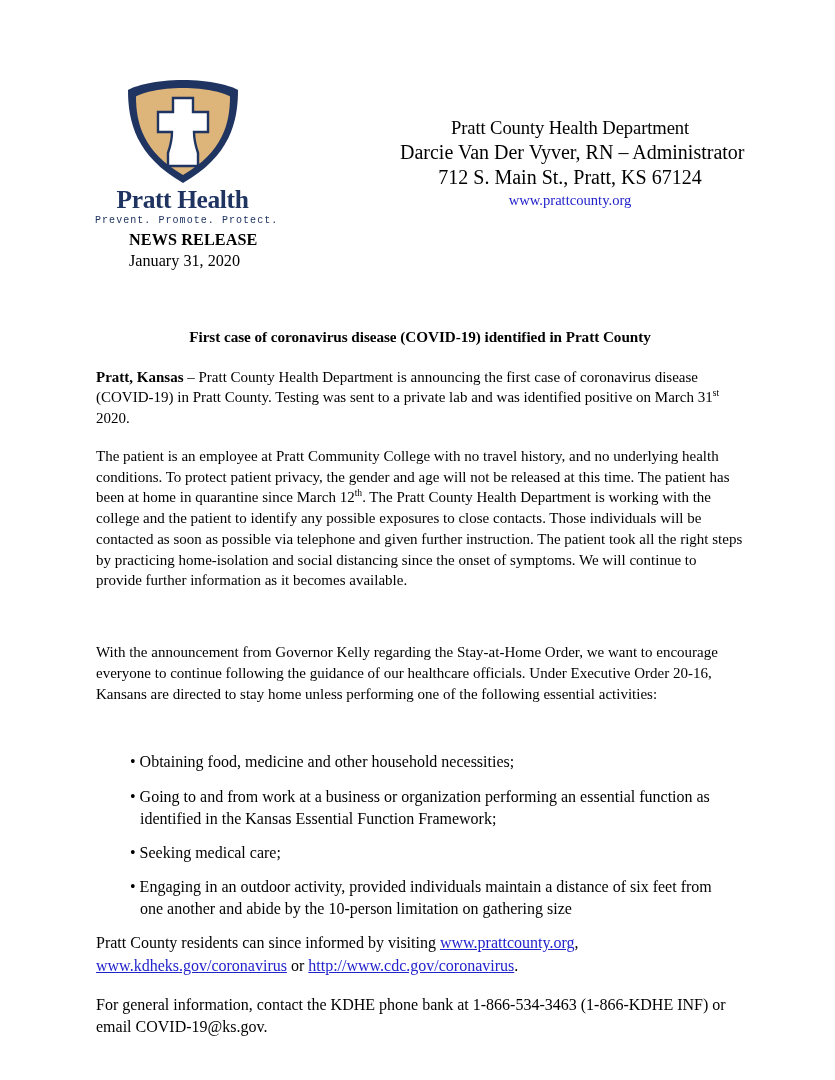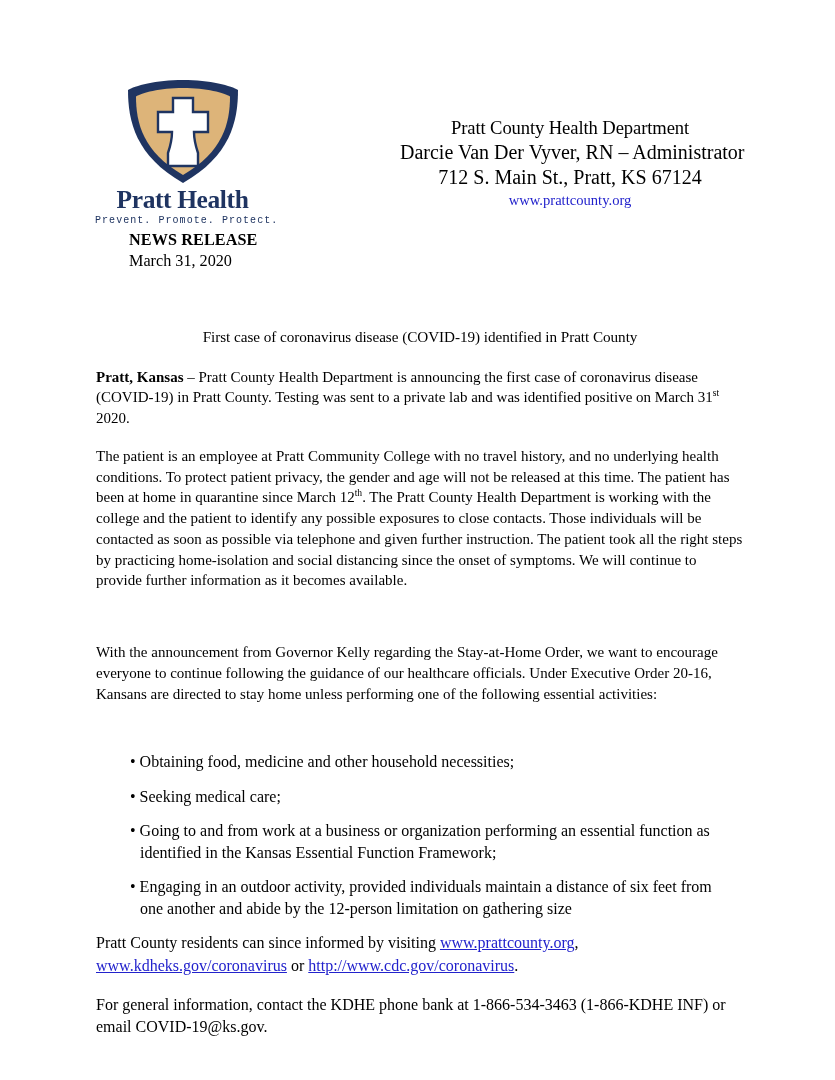--- a/index.html
+++ b/index.html
@@ -121,21 +121,21 @@
   .body-zone {
     position: absolute;
     left: 96px;
     top: 327px;
     width: 648px;
   }
 
   .headline {
     text-align: center;
     font-size: 15.2px;
-    font-weight: normal;
+    font-weight: bold;
     line-height: 1.35;
     margin: 0 0 19px 0;
     letter-spacing: -0.05px;
   }
 
   p.para {
     font-size: 15px;
     line-height: 1.385;
     margin: 16px 0 17px 0;
     text-align: left;
@@ -193,42 +193,42 @@
     <div class="dept-block">
       <div class="dept-name">Pratt County Health Department</div>
       <div class="dept-line">Darcie Van Der Vyver, RN – Administrator</div>
       <div class="dept-line">712 S. Main St., Pratt, KS 67124</div>
       <a class="dept-url" href="#">www.prattcounty.org</a>
     </div>
   </div>
 
   <div class="release-block">
     <div class="rel-bold">NEWS RELEASE</div>
-    <div class="rel-line">March 31, 2020</div>
+    <div class="rel-line">January 31, 2020</div>
   </div>
 
   <div class="body-zone">
 
     <div class="headline">First case of coronavirus disease (COVID-19) identified in Pratt County</div>
 
     <p class="para"><b>Pratt, Kansas</b><span> – </span><span>Pratt County Health Department is announcing the first case of coronavirus disease (COVID-19) in Pratt County. Testing was sent to a private lab and was identified positive on March 31</span><sup>st</sup><span> 2020.</span></p>
 
     <p class="para"><span>The patient is an employee at Pratt Community College with no travel history, and no underlying health conditions. To protect patient privacy, the gender and age will not be released at this time. The patient has been at home in quarantine since March 12</span><sup>th</sup><span>. The Pratt County Health Department is working with the college and the patient to identify any possible exposures to close contacts. Those individuals will be contacted as soon as possible via telephone and given further instruction. The patient took all the right steps by practicing home-isolation and social distancing since the onset of symptoms. We will continue to provide further information as it becomes available.</span></p>
 
     <div class="spacer-18"></div>
 
     <p class="para">With the announcement from Governor Kelly regarding the Stay-at-Home Order, we want to encourage everyone to continue following the guidance of our healthcare officials. Under Executive Order 20-16, Kansans are directed to stay home unless performing one of the following essential activities:</p>
 
     <div class="spacer-18"></div>
 
     <ul class="bullets">
       <li><span class="bullet-mark">•</span><span>Obtaining food, medicine and other household necessities;</span></li>
+      <li><span class="bullet-mark">•</span><span>Going to and from work at a business or organization performing an essential function as identified in the Kansas Essential Function Framework;</span></li>
       <li><span class="bullet-mark">•</span><span>Seeking medical care;</span></li>
-      <li><span class="bullet-mark">•</span><span>Going to and from work at a business or organization performing an essential function as identified in the Kansas Essential Function Framework;</span></li>
-      <li><span class="bullet-mark">•</span><span>Engaging in an outdoor activity, provided individuals maintain a distance of six feet from one another and abide by the 12-person limitation on gathering size</span></li>
+      <li><span class="bullet-mark">•</span><span>Engaging in an outdoor activity, provided individuals maintain a distance of six feet from one another and abide by the 10-person limitation on gathering size</span></li>
     </ul>
 
     <p class="tail-para first"><span>Pratt County residents can since informed by visiting </span><a class="doclink" href="#">www.prattcounty.org</a><span>, </span><a class="doclink" href="#">www.kdheks.gov/coronavirus</a><span> or </span><a class="doclink" href="#">http://www.cdc.gov/coronavirus</a><span>.</span></p>
 
     <p class="tail-para">For general information, contact the KDHE phone bank at 1-866-534-3463 (1-866-KDHE INF) or email COVID-19@ks.gov.</p>
 
   </div>
 </div>
 
 </body></html>

